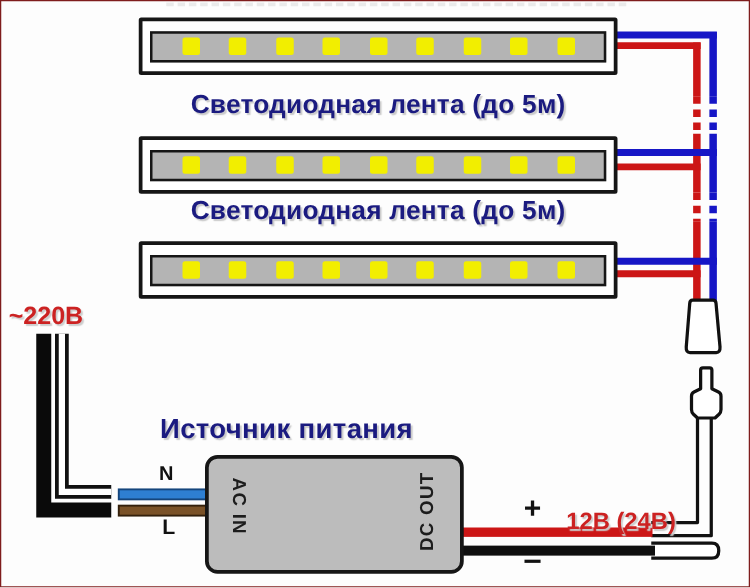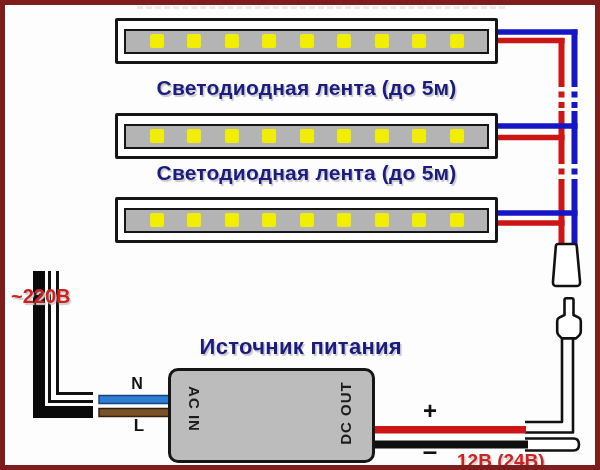--- a/index.html
+++ b/index.html
@@ -1,39 +1,39 @@
 <!DOCTYPE html>
 <html style="--wire-red: #cc1616; --wire-blue: #1616c6; --neutral-blue: #2e7fd2; --phase-brown: #7a5228; --dc-black: #0f0f0f; --mains-black: #0a0a0a; --label-navy: #1b1b80; --label-red: #cc2222; --led-yellow: #f2ee00; --strip-gray: #b4b4b4; --psu-gray: #bcbcbc;"><head>
 <meta charset="utf-8">
 <style>
   html,body { margin:0; padding:0; background:#fff; }
   #canvas {
     position:relative; width:600px; height:470px; background:#fdfdfd;
     overflow:hidden; font-family:"Liberation Sans", sans-serif;
-    border:5px solid #7f1d1d; box-sizing:border-box;
+    border:1px solid #7f1d1d; box-sizing:border-box;
   }
   #wires { position:absolute; left:0; top:0; width:600px; height:470px; }
 
   .strip {
     position:absolute; left:110px; width:383px; height:46px;
     background:#fff; border:3px solid #161616; border-radius:2px;
     box-sizing:border-box; display:flex; align-items:center; padding:0 6px;
   }
   .strip-inner {
     flex:1; height:25px; background:var(--strip-gray,#b4b4b4);
     border:2px solid #161616; box-sizing:border-box;
     display:flex; align-items:center; justify-content:space-evenly;
   }
   .led { width:14px; height:14px; background:var(--led-yellow,#f2ee00); border-radius:2px; }
 
   .lbl { position:absolute; font-weight:bold; white-space:nowrap; }
   .navy { color:var(--label-navy,#1b1b80); text-shadow:1.5px 2px 1px #c9c9c9; }
-  .redlbl { color:var(--label-red,#cc2222); text-shadow:1.5px 2px 1px #cccccc;margin-top:39px; }
+  .redlbl { color:var(--label-red,#cc2222); text-shadow:1.5px 2px 1px #cccccc; }
   .strip-label { left:110px; width:383px; text-align:center; font-size:21px; letter-spacing:.2px; }
-  .psu-title { left:127px; width:270px; text-align:right; top:329px; font-size:22px; letter-spacing:.3px; }
+  .psu-title { left:127px; width:270px; text-align:left; top:329px; font-size:22px; letter-spacing:.3px; }
 
   .psu {
     position:absolute; left:163px; top:363px; width:207px; height:95px;
     background:var(--psu-gray,#bcbcbc); border:3px solid #161616;
     border-radius:10px; box-sizing:border-box;
   }
   .port-lbl {
     position:absolute; width:90px; height:20px; text-align:center;
     font-weight:bold; font-size:15px; color:#1c1c1c; letter-spacing:1px;
   }

